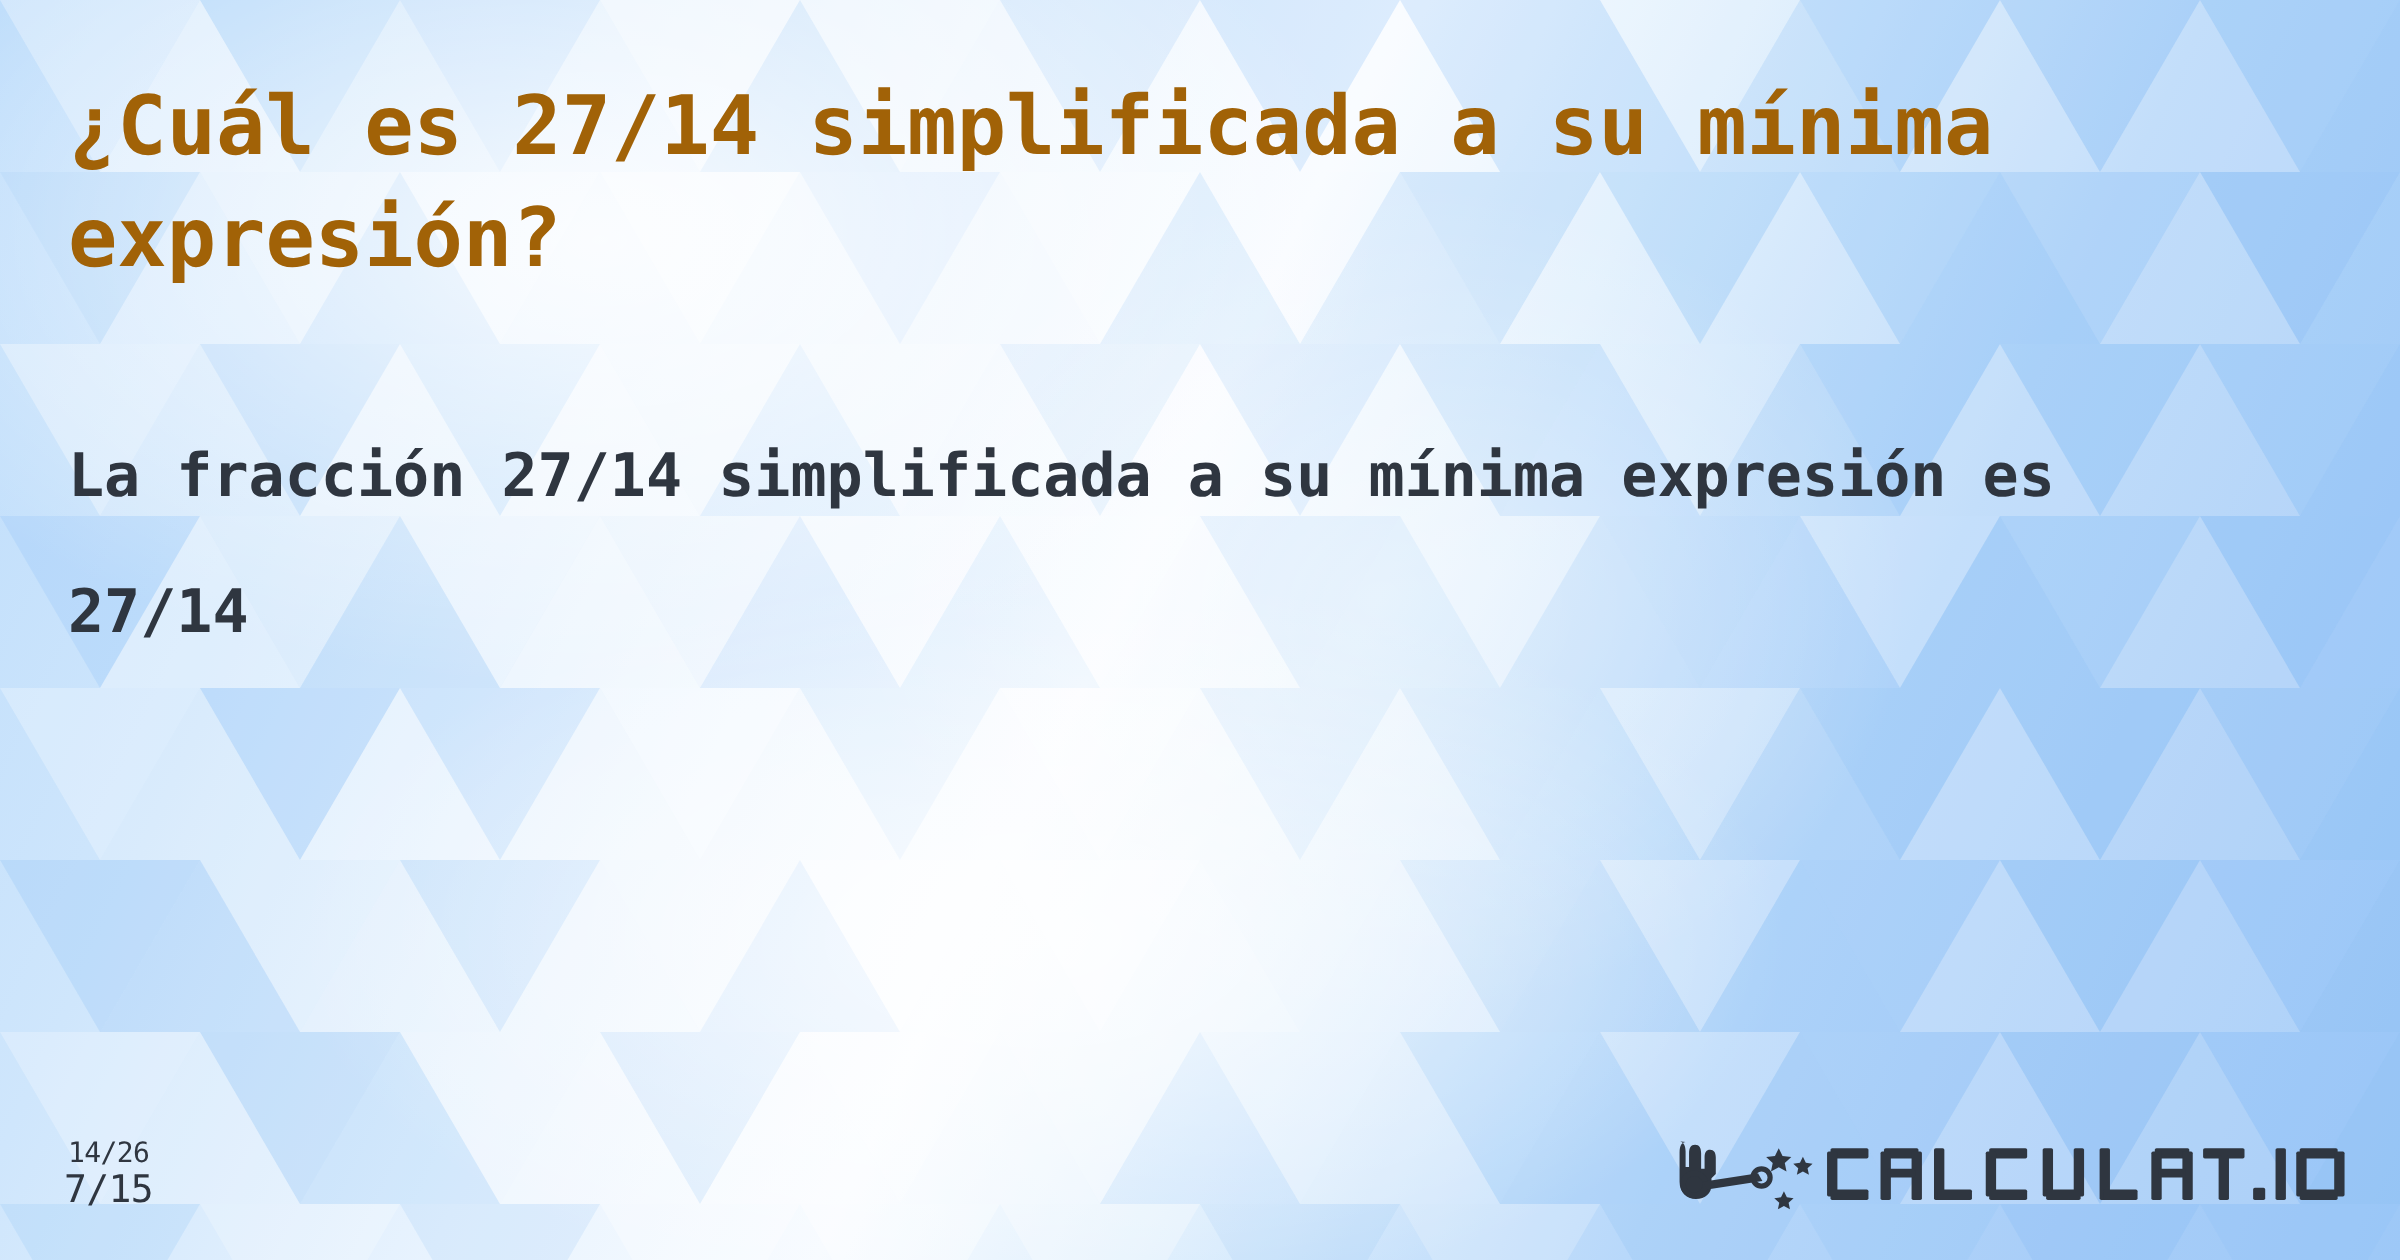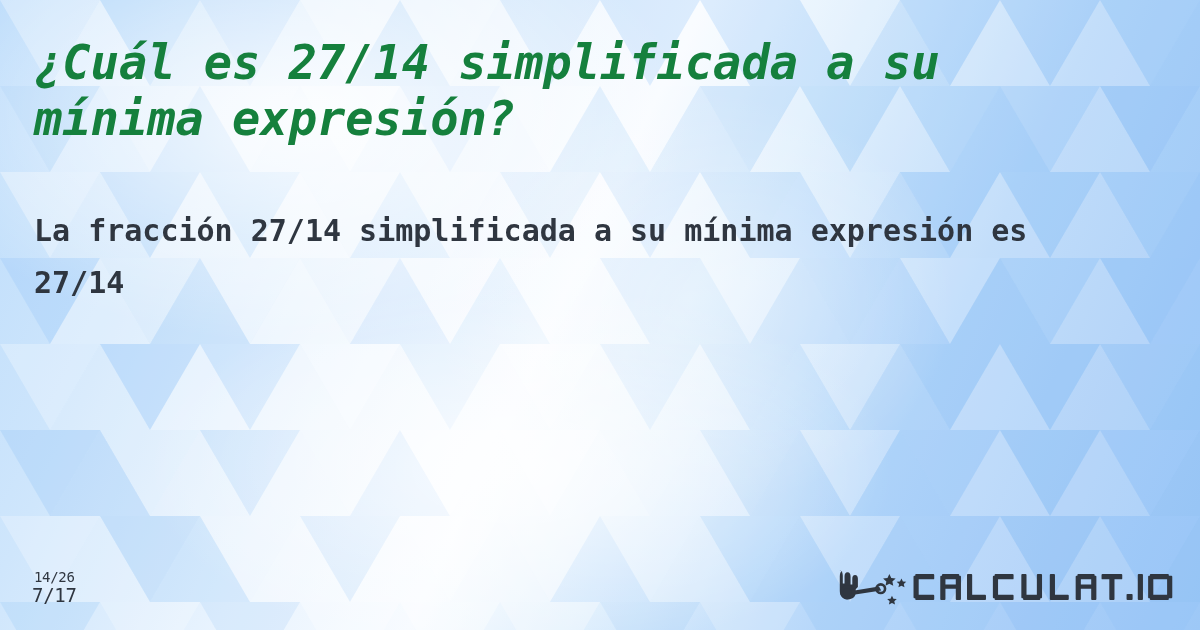--- a/index.html
+++ b/index.html
@@ -53,43 +53,42 @@
   
   #content {
     position: absolute;
     inset: 0;
     z-index: 3;
     padding: 28px 34px 0 34px;
     box-sizing: border-box;
   }
 
   #page-title {
-    font-size: 47px;
+    font-size: 41px;
     line-height: 56px;
     font-weight: bold;
-    color: #15803d;
+    color: #a16207;
     letter-spacing: 0px;
     max-width: 1000px;
     margin: 7px 0 0 0;
     white-space: pre-line;
-    font-style: italic;
   }
 
   #description {
     margin-top: 43px;
     font-size: 25px;
     line-height: 42px;
     color: #3d4652;
     max-width: 1110px;
   }
 
   #answer {
     margin-top: 58px;
     font-size: 30px;
-    line-height: 52px;
+    line-height: 68px;
     font-weight: bold;
     color: #2f3640;
     max-width: 1060px;
   }
 
   
   #footer {
     position: absolute;
     left: 0;
     right: 0;
@@ -365,21 +364,21 @@
     <p id="answer">La fracción 27/14 simplificada a su mínima expresión es 27/14</p>
 
   </div>
 
   <div id="footer">
 
     <div id="footer-left">
 
       <div id="fraction-icon">
         <span class="frac-top">14/26</span>
-        <span class="frac-bottom">7/17</span>
+        <span class="frac-bottom">7/15</span>
       </div>
 
     </div>
 
     <div id="brand-logo">
       <svg width="345" height="46" viewBox="0 0 400 46" aria-hidden="true">
 
         <g fill="#2f3640">
 
           <path d="M12 4 c3 0 4 3 4 6 l0 9 2 0 0 -8 c0 -3 1 -5 3.5 -5 s3.5 2 3.5 5 l0 9 2 0 0 -6.5

